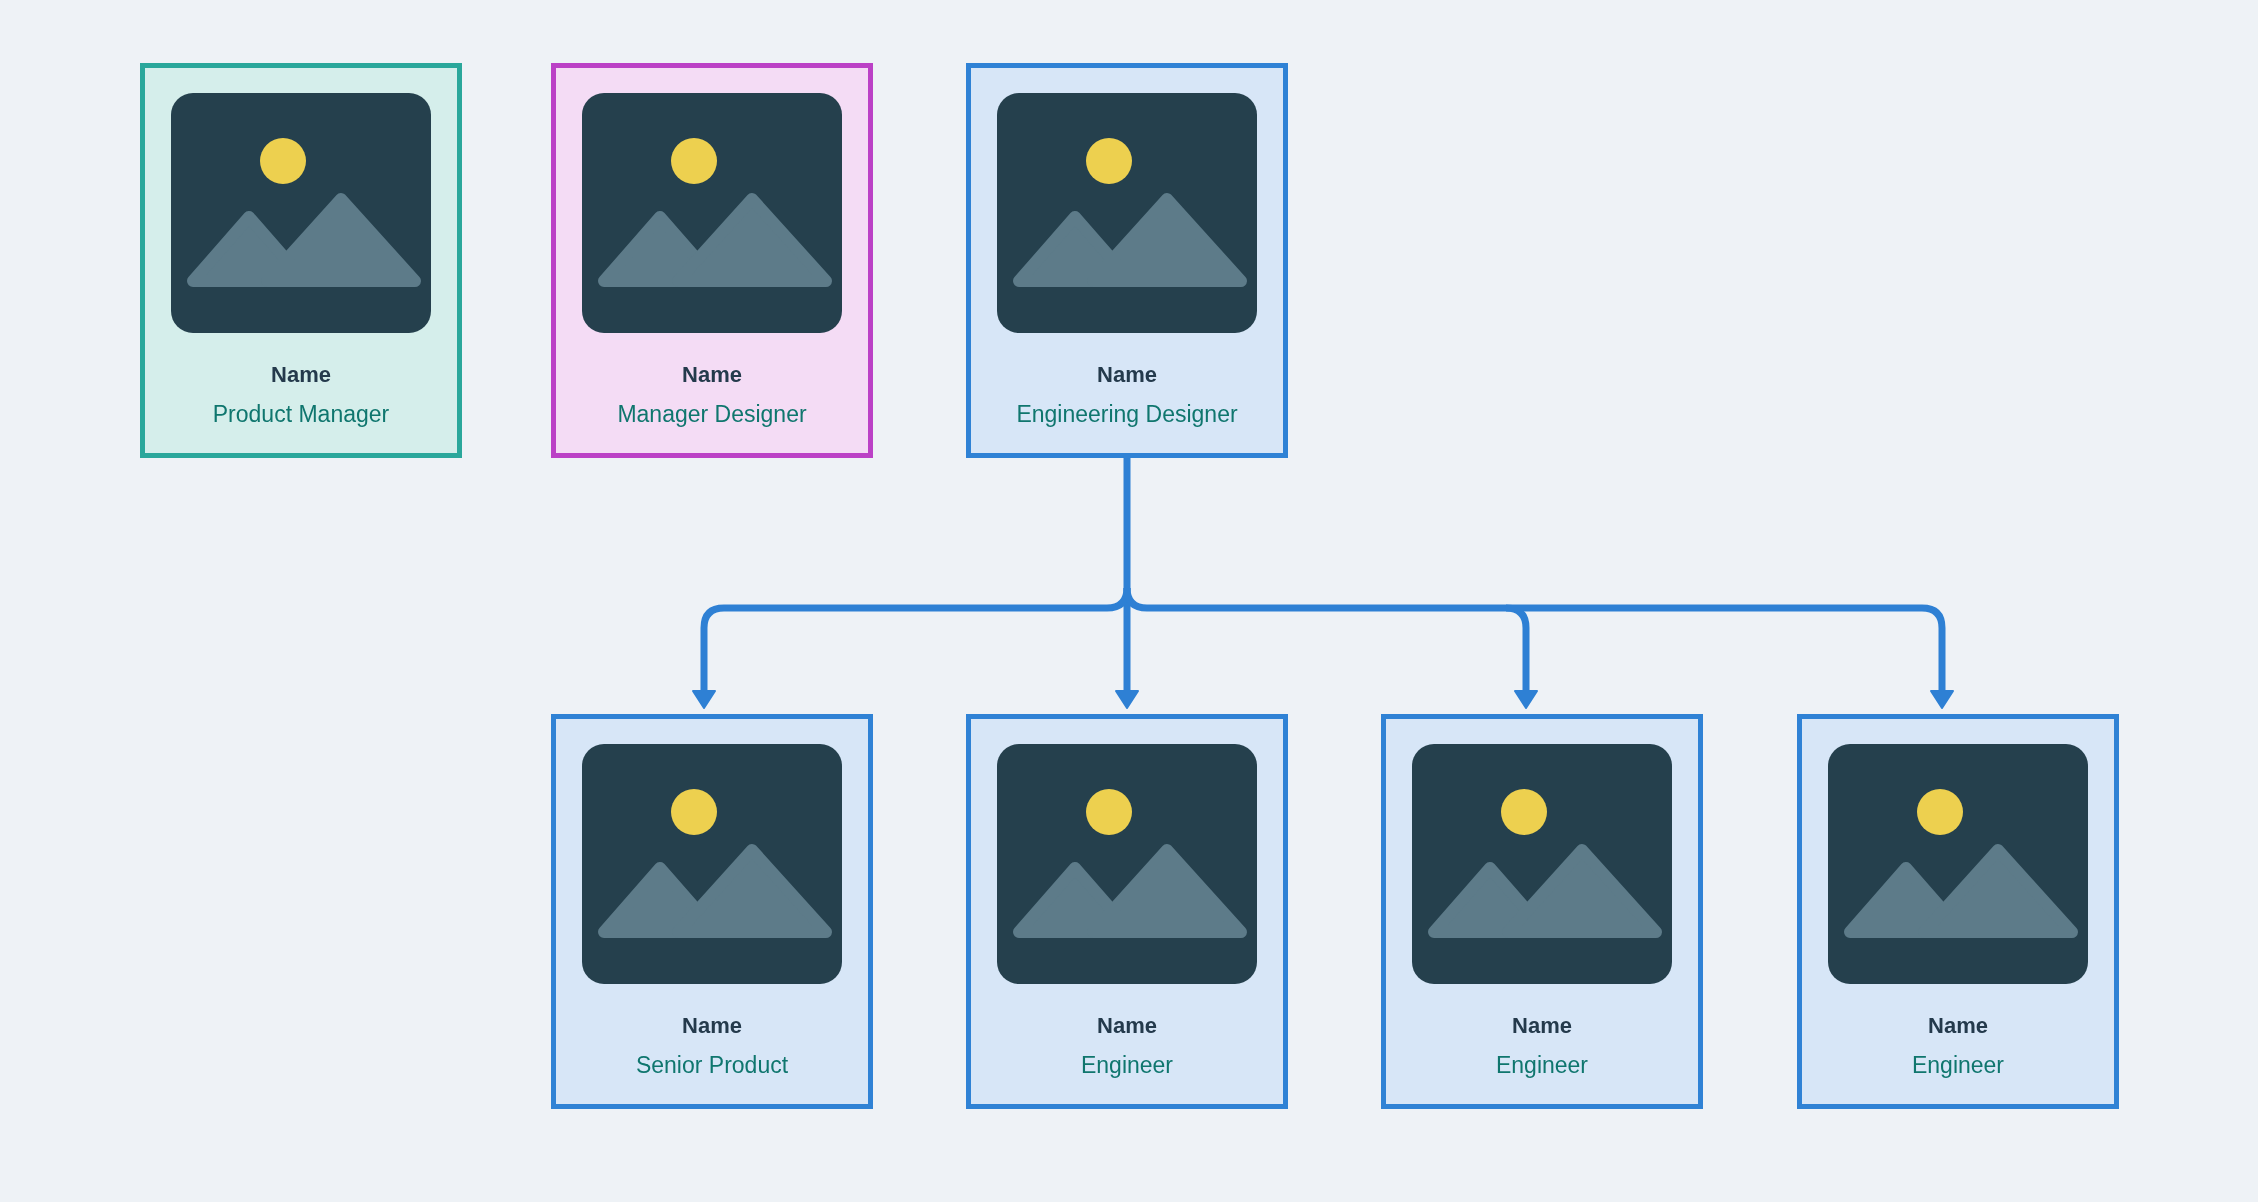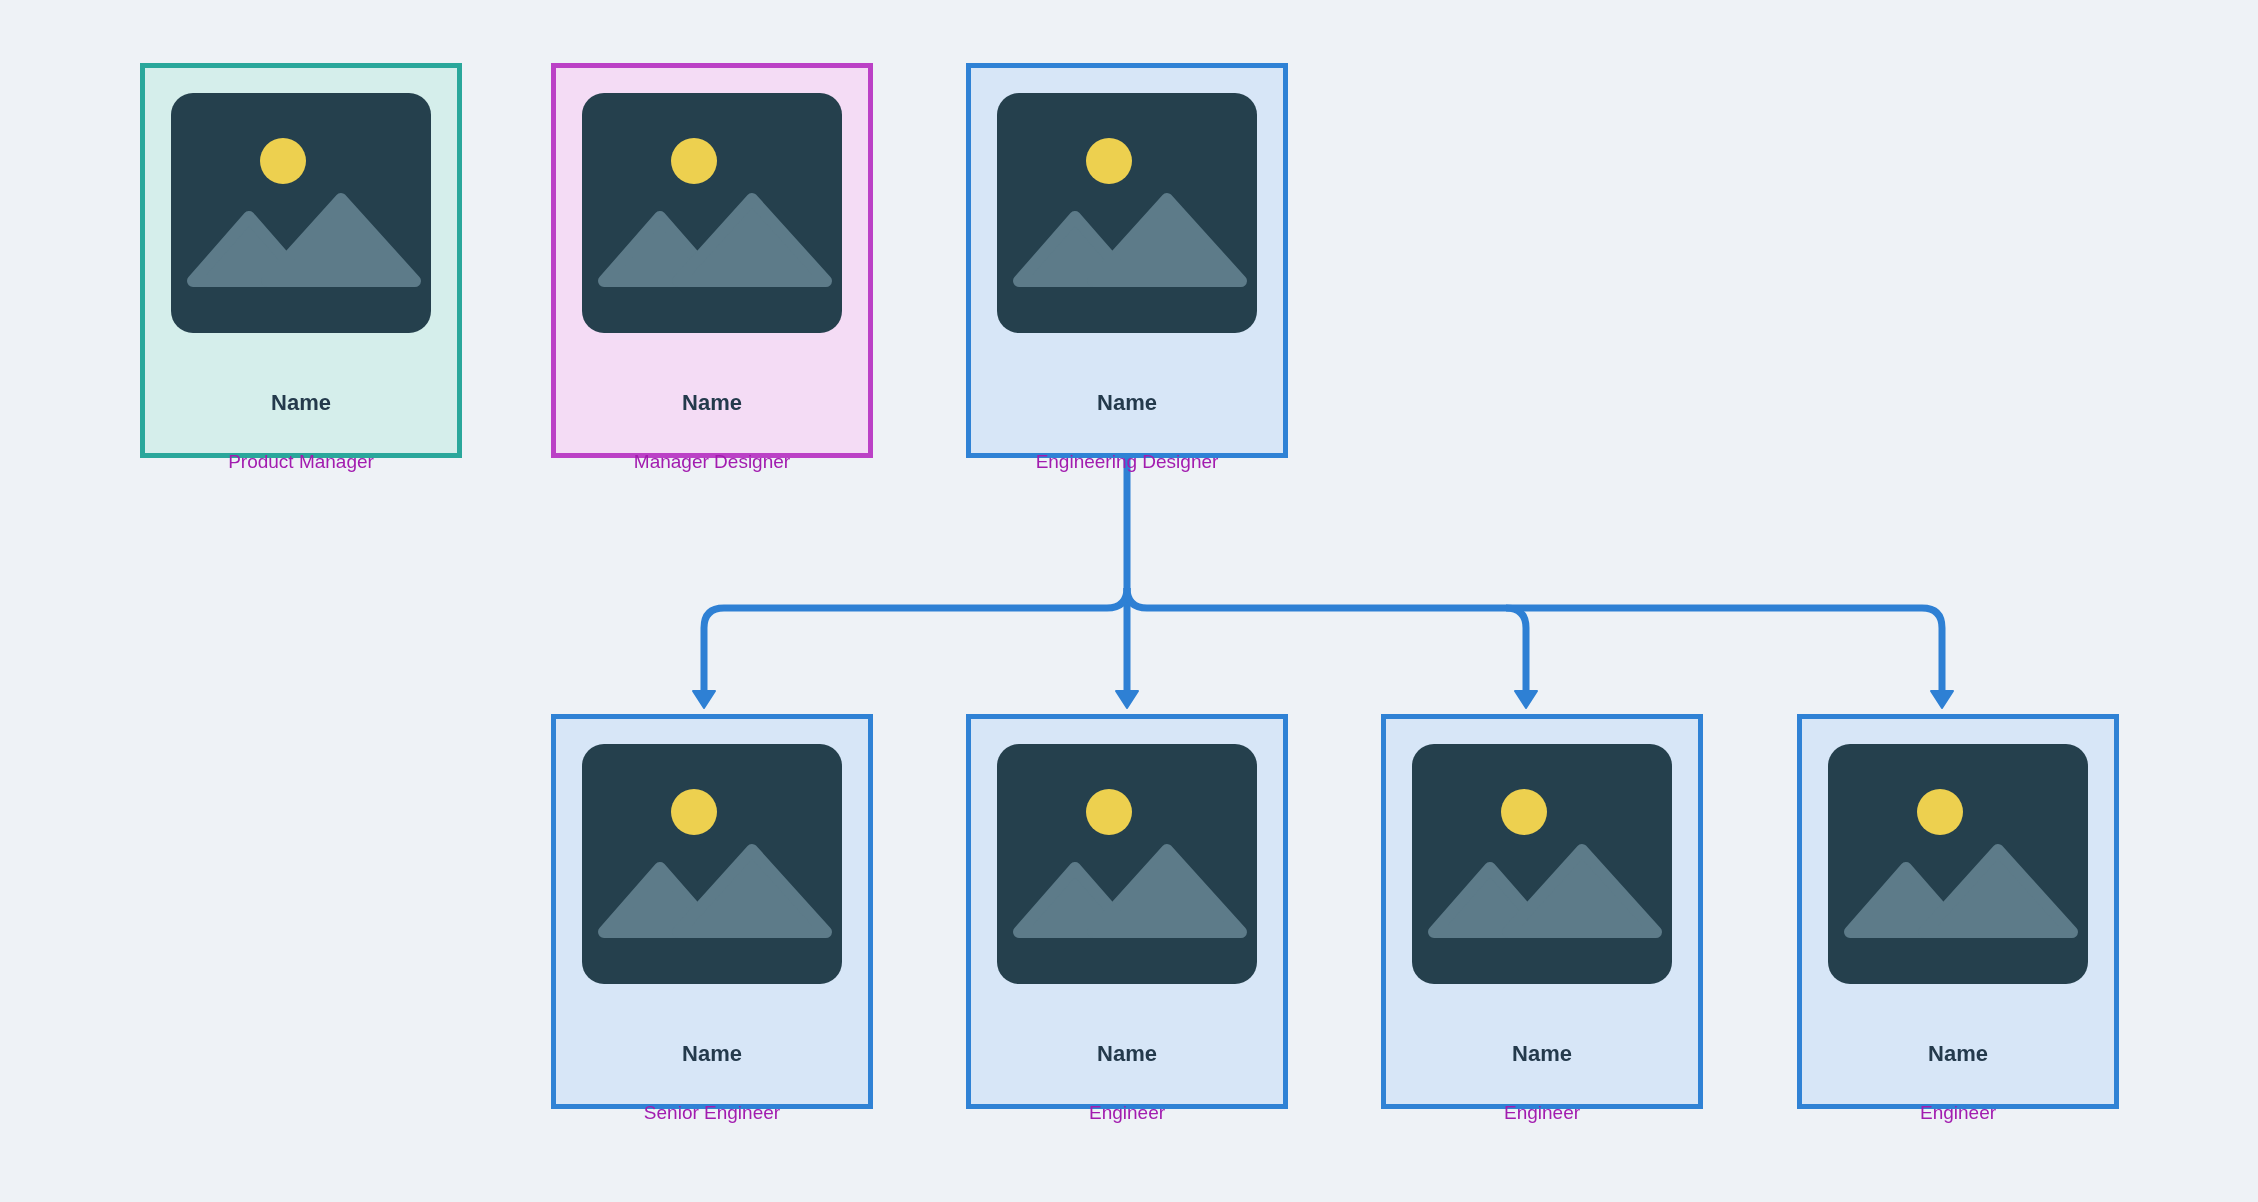--- a/index.html
+++ b/index.html
@@ -20,42 +20,41 @@
   }
   .card {
     position: absolute;
     width: 322px;
     height: 395px;
     box-sizing: border-box;
     border: 5px solid;
     display: flex;
     flex-direction: column;
     align-items: center;
-    gap: 28px;
   }
   .card--teal    { border-color: #2aa79b; background: #d5eeeb; }
   .card--magenta { border-color: #bb41c6; background: #f4dcf5; }
   .card--blue    { border-color: #2f82d5; background: #d7e6f7; }
   .card .img-wrap {
     margin-top: 25px;
     width: 260px;
     height: 240px;
   }
   .card .name {
     margin-top: 30px;
     font-size: 22px;
     font-weight: bold;
     color: #243a4c;
     line-height: 1.1;
   }
   .card .role {
-    margin-top: 9px;
-    font-size: 19px;
+    margin-top: 15px;
+    font-size: 23px;
     font-weight: normal;
-    color: #a21caf;
+    color: #0f766e;
     line-height: 1.1;
   }
 </style>
 </head>
 <body>
 
 <div class="canvas" id="canvas" style="width: 2258px; height: 1202px; background: rgb(238, 242, 246);">
   <svg class="connector-svg" id="connectors" xmlns="http://www.w3.org/2000/svg" viewBox="0 0 2258 1202">
       <path d="M 1127 457 L 1127 694" fill="none" stroke="#2e80d4" stroke-width="7"></path>
       <path d="M 1127 588 Q 1127 608 1107 608 L 724 608 Q 704 608 704 628 L 704 694" fill="none" stroke="#2e80d4" stroke-width="7"></path>
@@ -97,21 +96,21 @@
       <div class="role">Engineering Designer</div>
     </div>
     <div class="card card--blue" style="left: 551px; top: 714px;">
       <div class="img-wrap"><svg width="260" height="240" viewBox="0 0 260 240" xmlns="http://www.w3.org/2000/svg">
           <rect x="0" y="0" width="260" height="240" rx="22" fill="#25404d"></rect>
           <circle cx="112" cy="68" r="23" fill="#edd04f"></circle>
           <path d="M78 124 L134 188 L22 188 Z" fill="#5d7b89" stroke="#5d7b89" stroke-width="12" stroke-linejoin="round"></path>
           <path d="M170 106 L244 188 L96 188 Z" fill="#5d7b89" stroke="#5d7b89" stroke-width="12" stroke-linejoin="round"></path>
         </svg></div>
       <div class="name">Name</div>
-      <div class="role">Senior Engineer</div>
+      <div class="role">Senior Product</div>
     </div>
     <div class="card card--blue" style="left: 966px; top: 714px;">
       <div class="img-wrap"><svg width="260" height="240" viewBox="0 0 260 240" xmlns="http://www.w3.org/2000/svg">
           <rect x="0" y="0" width="260" height="240" rx="22" fill="#25404d"></rect>
           <circle cx="112" cy="68" r="23" fill="#edd04f"></circle>
           <path d="M78 124 L134 188 L22 188 Z" fill="#5d7b89" stroke="#5d7b89" stroke-width="12" stroke-linejoin="round"></path>
           <path d="M170 106 L244 188 L96 188 Z" fill="#5d7b89" stroke="#5d7b89" stroke-width="12" stroke-linejoin="round"></path>
         </svg></div>
       <div class="name">Name</div>
       <div class="role">Engineer</div>

